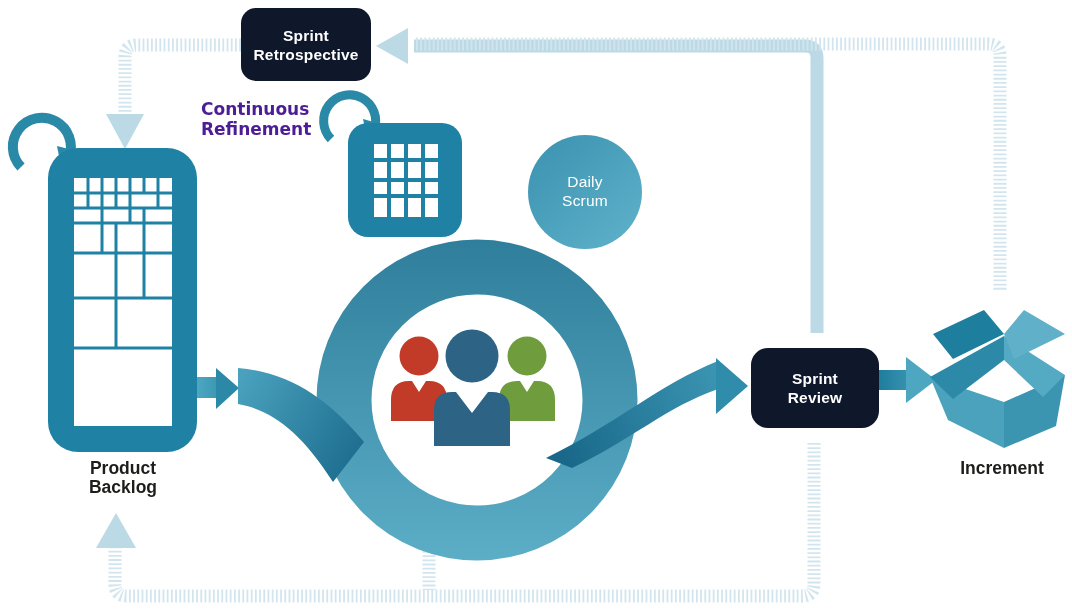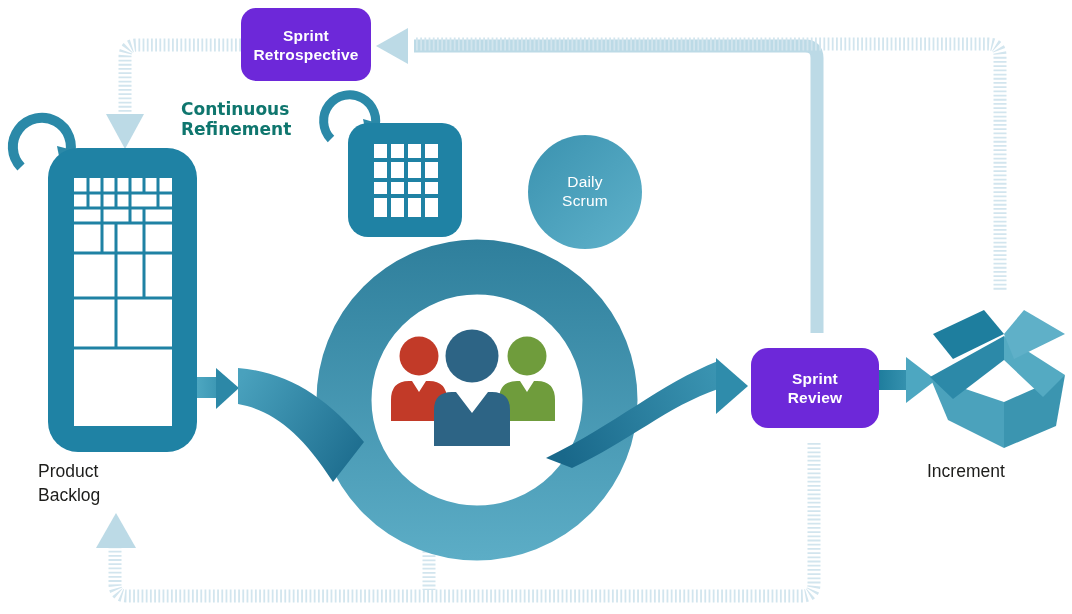--- a/index.html
+++ b/index.html
@@ -8,43 +8,44 @@
     width:1072px;height:614px;
     background:#ffffff;
     font-family:"Liberation Sans", sans-serif;
     overflow:hidden;
   }
   .stage > svg.bg{position:absolute;left:0;top:0;}
   .overlay{position:absolute;}
   .label{white-space:pre-line;}
   .node-box{
     position:absolute;
-    background:#6d28d9;
+    background:#0f172a;
     color:#ffffff;
     display:flex;align-items:center;justify-content:center;
     text-align:center;
     font-weight:bold;font-size:15.5px;line-height:19px;
     letter-spacing:0.2px;
   }
   .caption{
     position:absolute;
     color:#1d1d1b;
-    font-weight:normal;font-size:17.5px;line-height:24px;
+    font-weight:bold;font-size:17.5px;line-height:19px;
+    text-align:center;
   }
   #sprint-retro-box{left:241px;top:8px;width:130px;height:73px;border-radius:15px;}
   #sprint-review-box{left:751px;top:348px;width:128px;height:80px;border-radius:17px;}
   #daily-scrum-label{
     position:absolute;left:527px;top:172px;width:116px;
     color:#ffffff;font-weight:normal;font-size:15.5px;line-height:19px;
     text-align:center;letter-spacing:0.2px;
   }
   #continuous-refinement-label{
-    position:absolute;left:181px;top:99px;width:130px;
+    position:absolute;left:201px;top:99px;width:130px;
     font-family:"DejaVu Sans", sans-serif;
-    color:#0f766e;font-weight:bold;font-size:17px;line-height:20px;
+    color:#4c1d95;font-weight:bold;font-size:17px;line-height:20px;
     text-align:left;
   }
   #product-backlog-label{left:38px;top:459px;width:170px;}
   #increment-label{left:927px;top:459px;width:150px;}
   
   #product-backlog-frame{
     position:absolute;left:48px;top:148px;width:149px;height:304px;
     background:#1f82a4;border-radius:30px;
   }
   #product-backlog-frame svg{position:absolute;left:26px;top:30px;}

